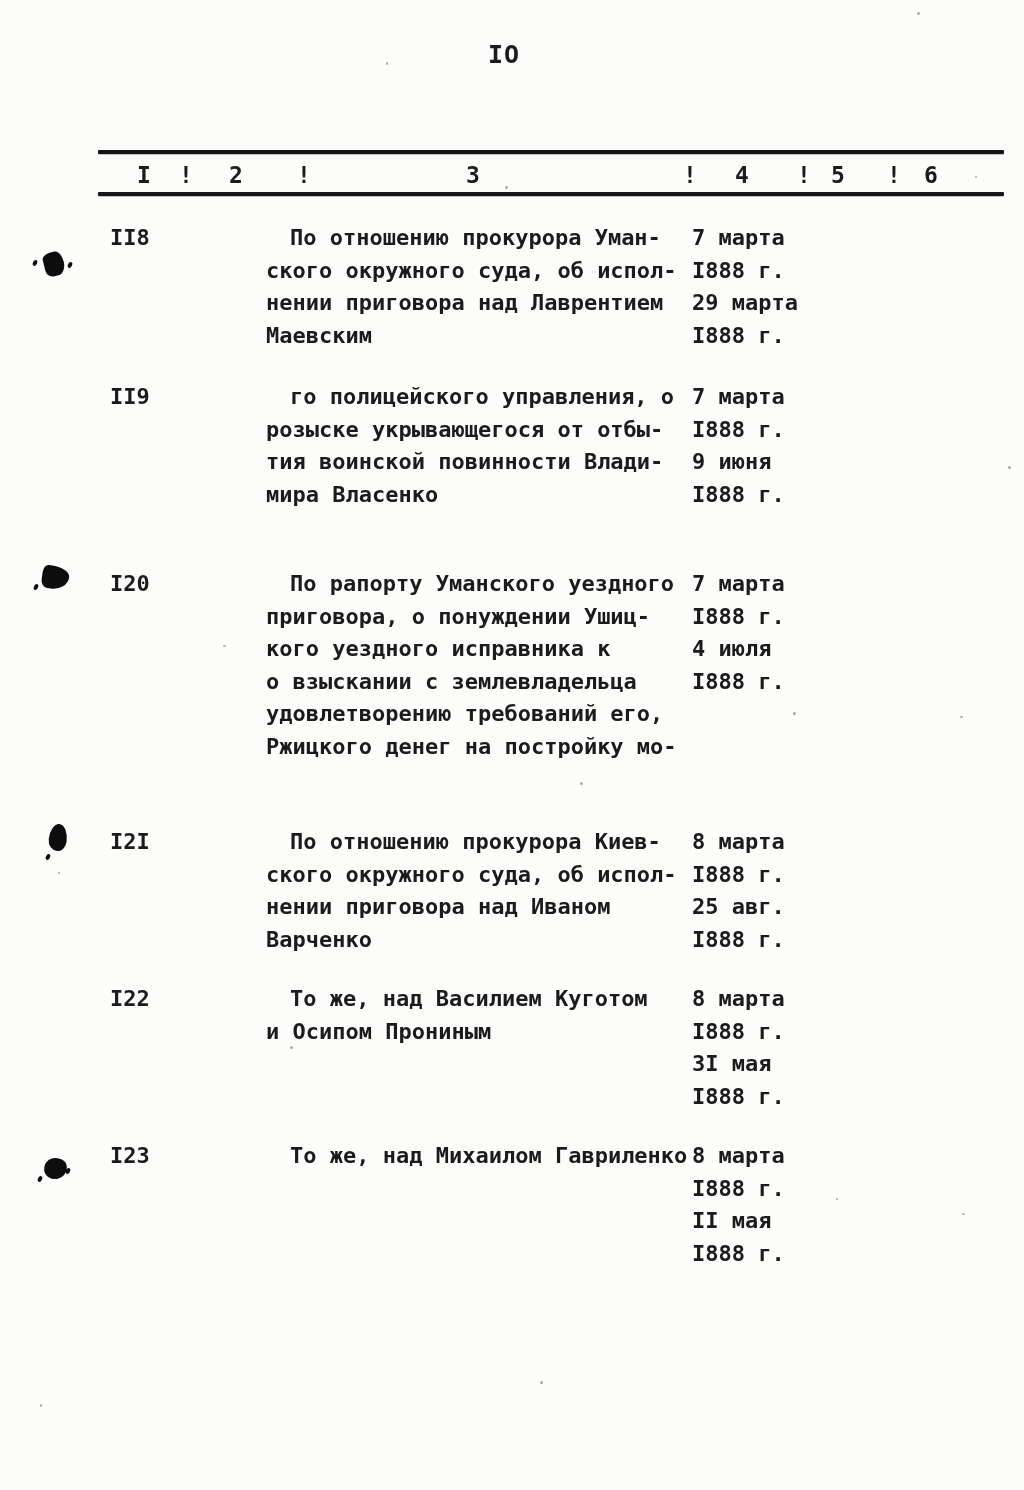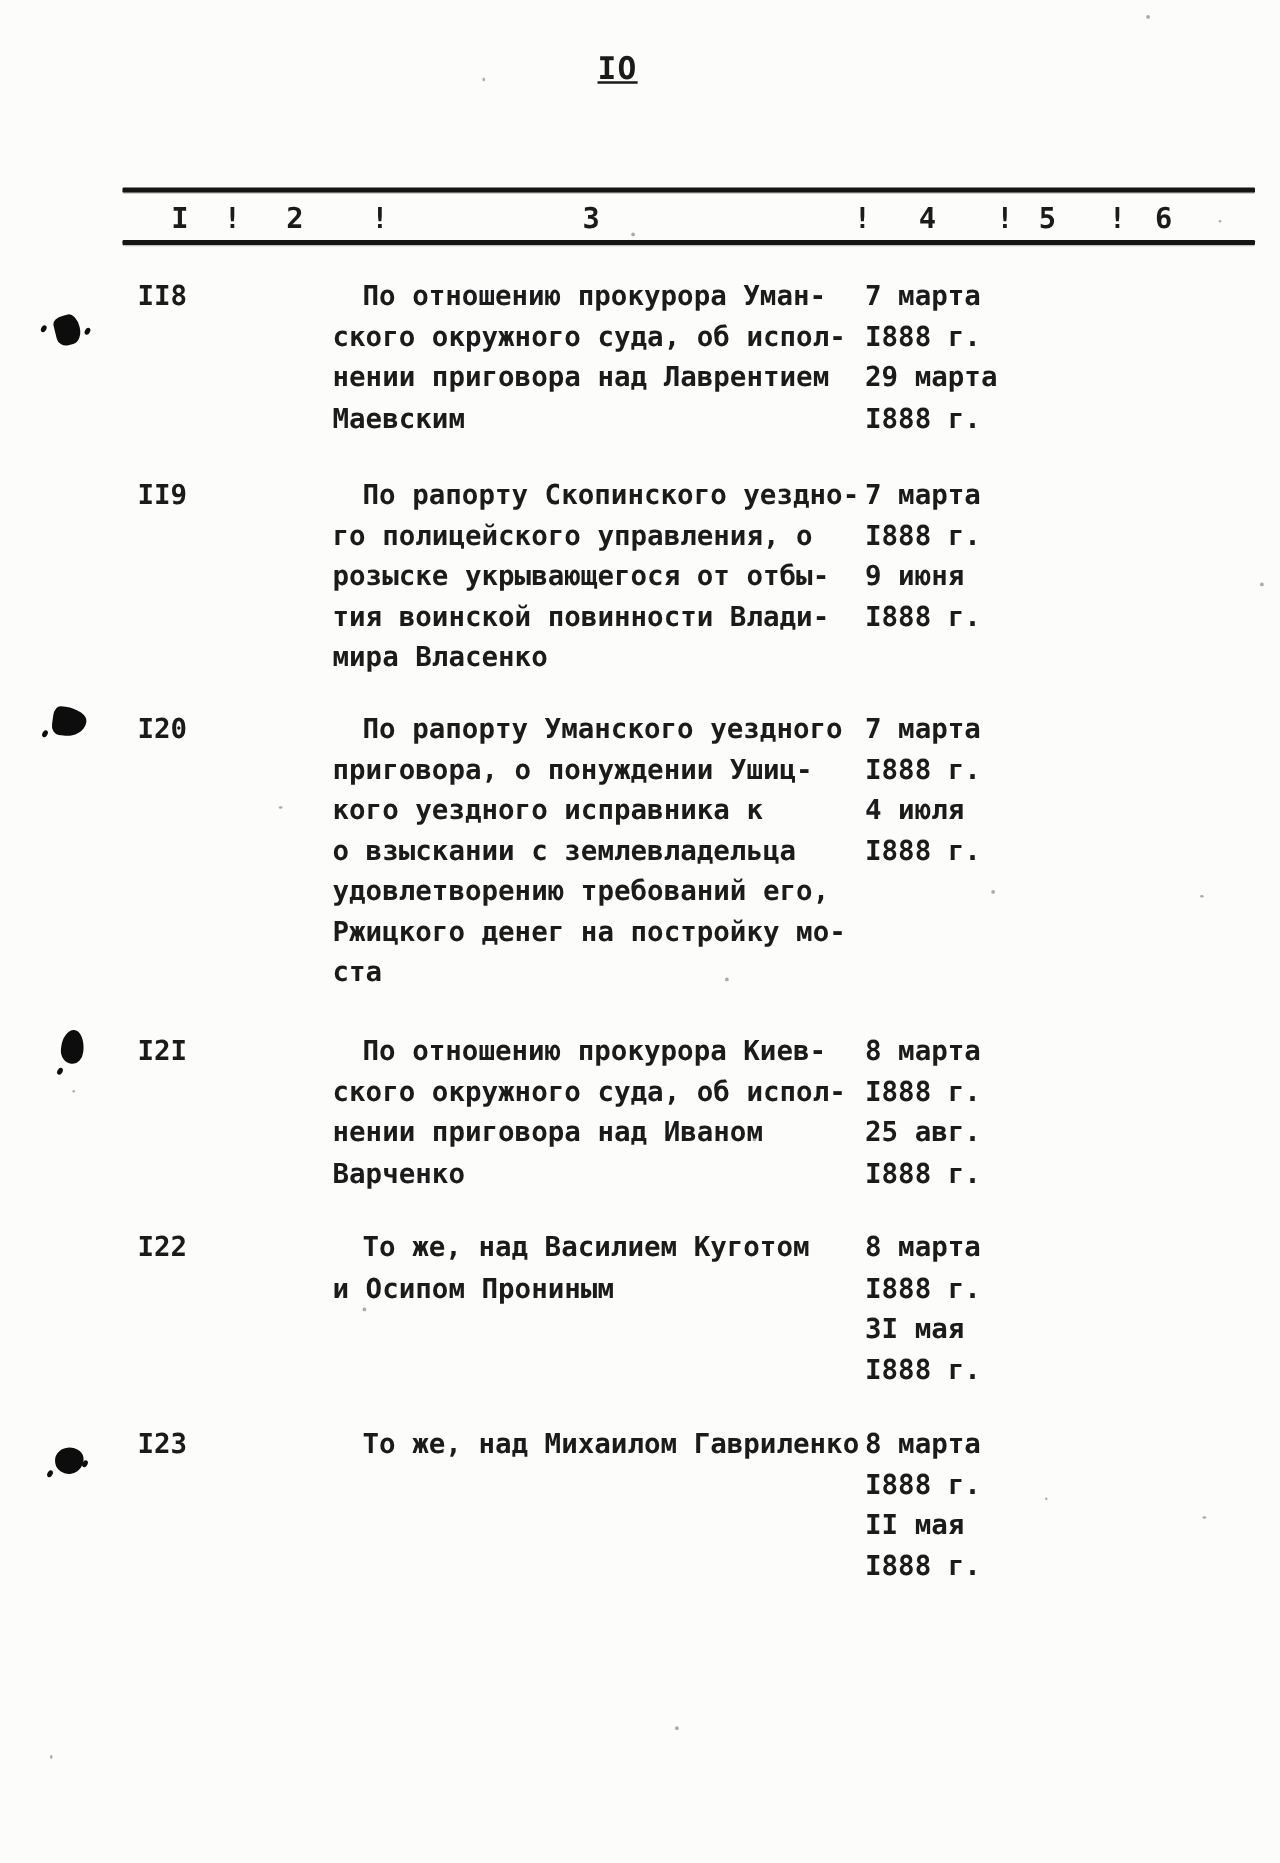--- a/index.html
+++ b/index.html
@@ -7,22 +7,22 @@
     width:1024px;height:1490px;
     background:#fbfbfa;
     overflow:hidden;
     font-family:"DejaVu Sans Mono","Liberation Mono",monospace;
     color:#1b1b1b;
     position:relative;
   }
   .page{position:absolute;inset:0;background:#fcfcfb;}
   
   .page-number{
-    position:absolute;left:478px;top:40px;
-    font-size:25px;font-weight:bold;letter-spacing:1px;text-decoration:underline;
+    position:absolute;left:488px;top:40px;
+    font-size:25px;font-weight:bold;letter-spacing:1px;
   }
   
   .rule{position:absolute;left:98px;width:906px;height:4px;background:#151515;border-radius:1px;}
   .rule.top{top:150px;box-shadow:0 1px 0 rgba(20,20,20,.25);}
   .rule.bottom{top:192px;box-shadow:0 1px 0 rgba(20,20,20,.25);}
   .hdr{
     position:absolute;top:161px;height:28px;
     font-size:23px;font-weight:bold;line-height:28px;
   }
   
@@ -80,21 +80,20 @@
       <div class="line">7 марта</div>
       <div class="line">I888 г.</div>
       <div class="line">29 марта</div>
       <div class="line">I888 г.</div>
     </div>
   </div>
 
   <div class="entry" style="top:381px">
     <div class="num">II9</div>
     <div class="desc">
-      <div class="line">По рапорту Скопинского уездно-</div>
       <div class="line">го полицейского управления, о</div>
       <div class="line">розыске укрывающегося от отбы-</div>
       <div class="line">тия воинской повинности Влади-</div>
       <div class="line">мира Власенко</div>
     </div>
     <div class="dates">
       <div class="line">7 марта</div>
       <div class="line">I888 г.</div>
       <div class="line">9 июня</div>
       <div class="line">I888 г.</div>
@@ -103,21 +102,20 @@
 
   <div class="entry" style="top:568px">
     <div class="num">I20</div>
     <div class="desc">
       <div class="line">По рапорту Уманского уездного</div>
       <div class="line">приговора, о понуждении Ушиц-</div>
       <div class="line">кого уездного исправника к</div>
       <div class="line">о взыскании с землевладельца</div>
       <div class="line">удовлетворению требований его,</div>
       <div class="line">Ржицкого денег на постройку мо-</div>
-      <div class="line">ста</div>
     </div>
     <div class="dates">
       <div class="line">7 марта</div>
       <div class="line">I888 г.</div>
       <div class="line">4 июля</div>
       <div class="line">I888 г.</div>
     </div>
   </div>
 
   <div class="entry" style="top:826px">

